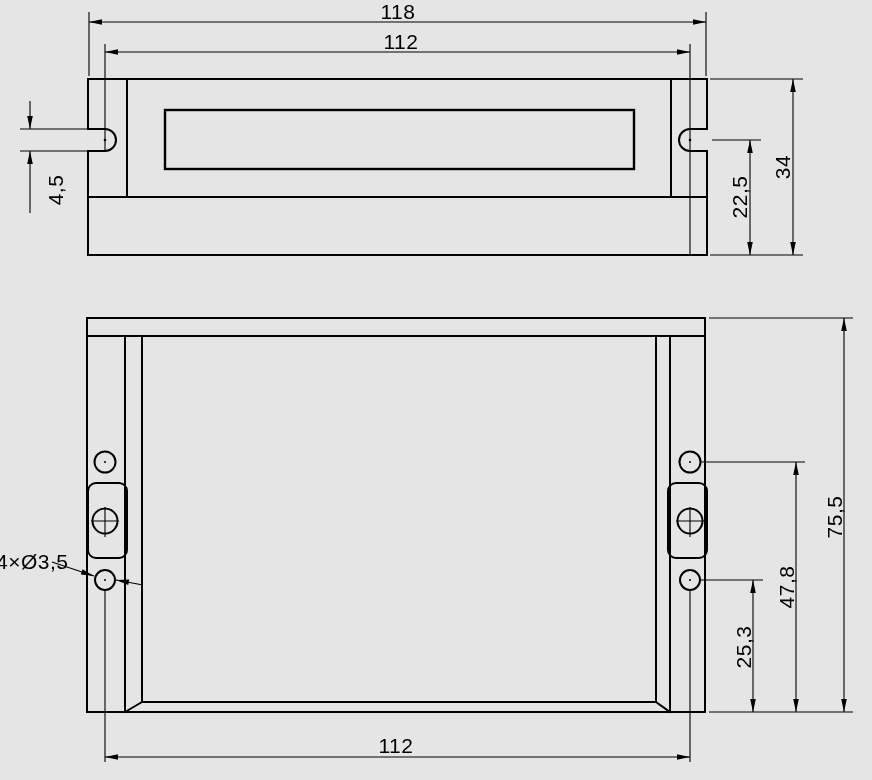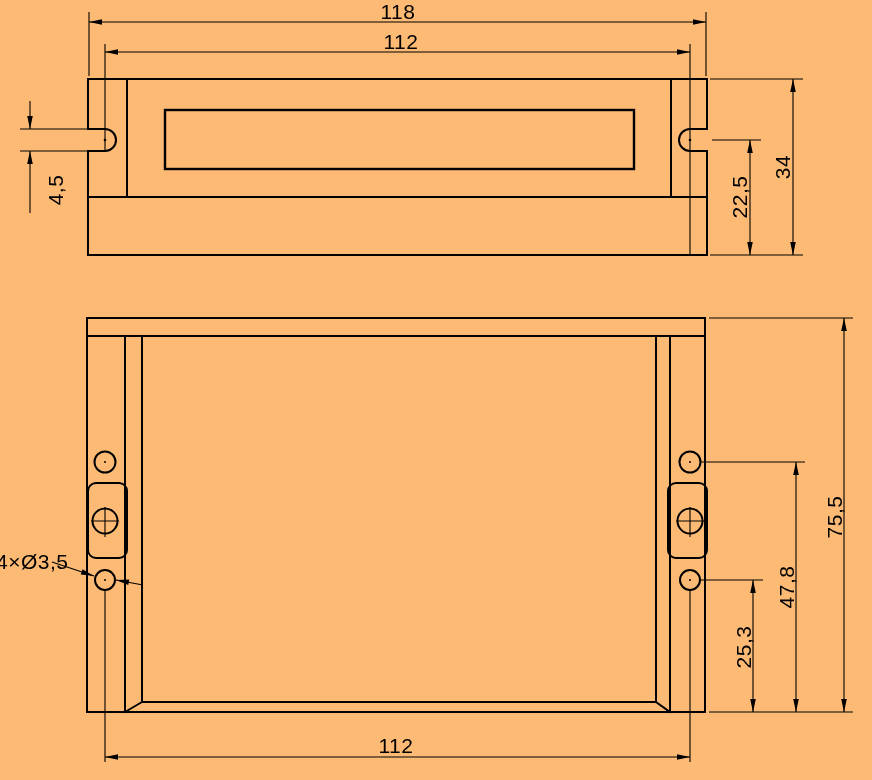--- a/index.html
+++ b/index.html
@@ -1,16 +1,16 @@
 <!DOCTYPE html>
 <html><head>
 <meta charset="utf-8">
 <style>
   html,body{margin:0;padding:0;background:#ffffff;}
-  .stage{position:relative;width:872px;height:780px;background:#fdba74;overflow:hidden;
+  .stage{position:relative;width:872px;height:780px;background:#e5e5e5;overflow:hidden;
          font-family:"Liberation Sans", sans-serif;text-align:center;}
   svg{position:absolute;left:0;top:0;}
   .outline{stroke:#000;stroke-width:2;fill:none;stroke-linecap:square;}
   .outline-thick{stroke:#000;stroke-width:2.4;fill:none;}
   .thin{stroke:#000;stroke-width:1.1;fill:none;stroke-linecap:butt;}
   .dimtxt{font-family:"Liberation Sans", sans-serif;font-size:21px;fill:#000;letter-spacing:0.5px;}
   .dot{fill:#000;stroke:none;}
 </style>
 </head>
 <body>

